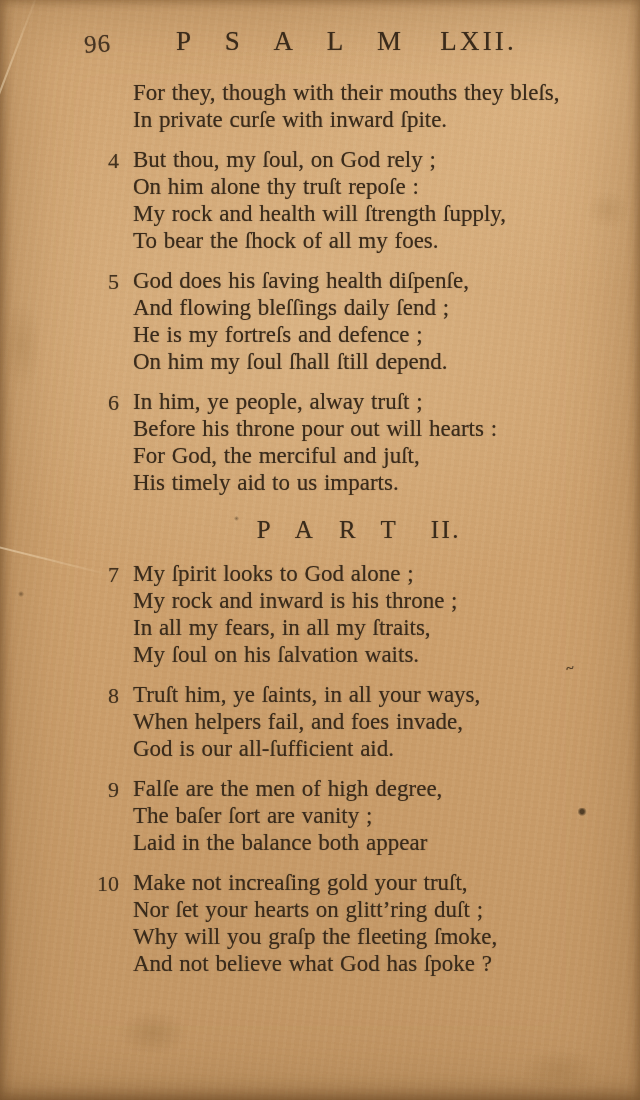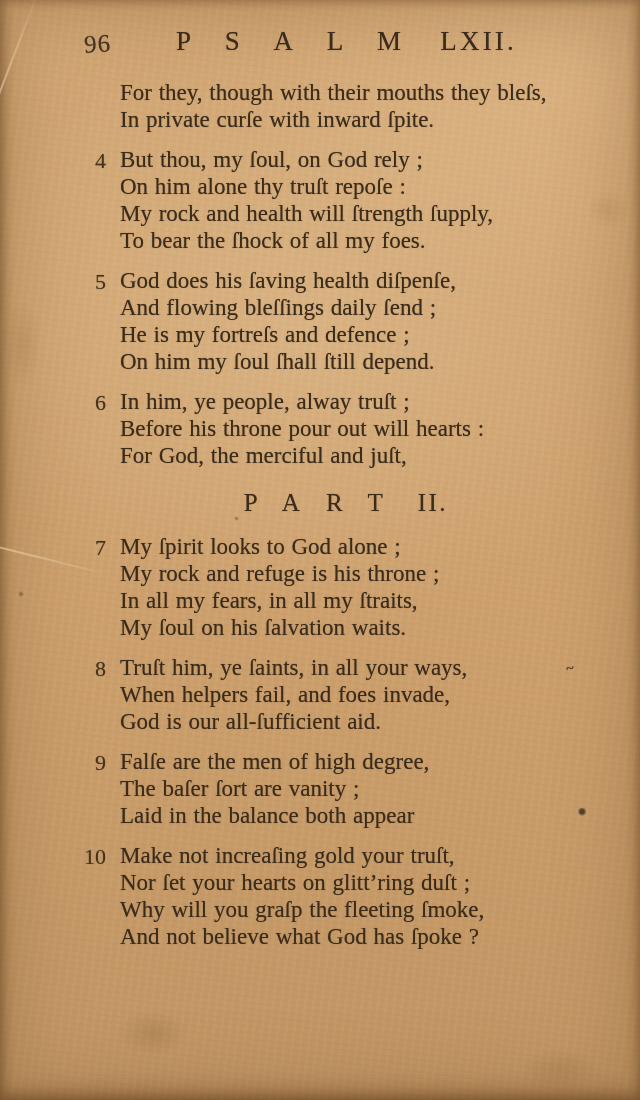--- a/index.html
+++ b/index.html
@@ -31,21 +31,21 @@
     position:absolute;left:84px;top:4px;
     font-size:25px;letter-spacing:1px;color:#473523;
     transform:rotate(-3deg);
     text-shadow:0 0 1px rgba(60,42,24,0.6);
   }
   .psalm-title{position:absolute;left:176px;top:0;white-space:nowrap;
     font-size:27px;color:#3a2b1b;text-shadow:0 0 1px rgba(58,43,27,0.55);}
   .title-word{letter-spacing:1.25em;}
   .title-numeral{letter-spacing:0.12em;margin-left:0.2em;}
   
-  .text-body{position:absolute;top:79px;left:2px;width:616px;}
+  .text-body{position:absolute;top:79px;left:15px;width:616px;}
   .stanza{position:relative;padding-left:118px;margin:0 0 13px 0;}
   .verse-num{
     position:absolute;left:0;top:2px;width:104px;text-align:right;
     font-size:22px;color:#43321f;text-shadow:0 0 1px rgba(58,43,27,0.5);
   }
   .line{
     font-size:23px;line-height:27px;white-space:nowrap;
     color:#3a2b1b;text-shadow:0 0 1px rgba(58,43,27,0.55);
     word-spacing:1px;
   }
@@ -108,26 +108,27 @@
         <div class="line">God does his ſaving health diſpenſe,</div>
         <div class="line">And flowing bleſſings daily ſend ;</div>
         <div class="line">He is my fortreſs and defence ;</div>
         <div class="line">On him my ſoul ſhall ſtill depend.</div>
       </div>
       <div class="stanza">
         <span class="verse-num">6</span>
         <div class="line">In him, ye people, alway truſt ;</div>
         <div class="line">Before his throne pour out will hearts :</div>
         <div class="line">For God, the merciful and juſt,</div>
+        <div class="line">His timely aid to us imparts.</div>
       </div>
       <div class="part-heading"><span class="part-word">PART</span><span class="part-numeral">II.</span></div>
       <div class="stanza">
         <span class="verse-num">7</span>
         <div class="line">My ſpirit looks to God alone ;</div>
-        <div class="line">My rock and refuge is his throne ;</div>
+        <div class="line">My rock and inward is his throne ;</div>
         <div class="line">In all my fears, in all my ſtraits,</div>
         <div class="line">My ſoul on his ſalvation waits.</div>
       </div>
       <div class="stanza">
         <span class="verse-num">8</span>
         <div class="line">Truſt him, ye ſaints, in all your ways,</div>
         <div class="line">When helpers fail, and foes invade,</div>
         <div class="line">God is our all-ſufficient aid.</div>
       </div>
       <div class="stanza">

